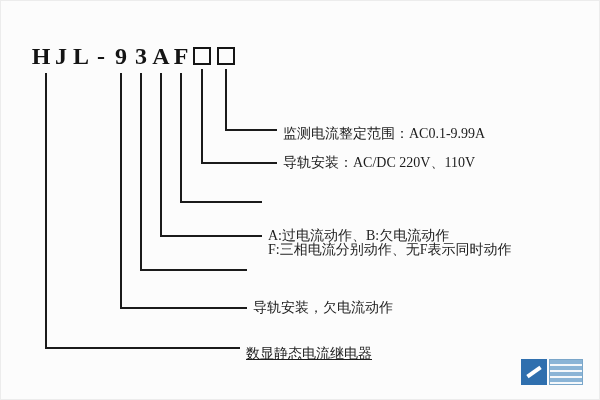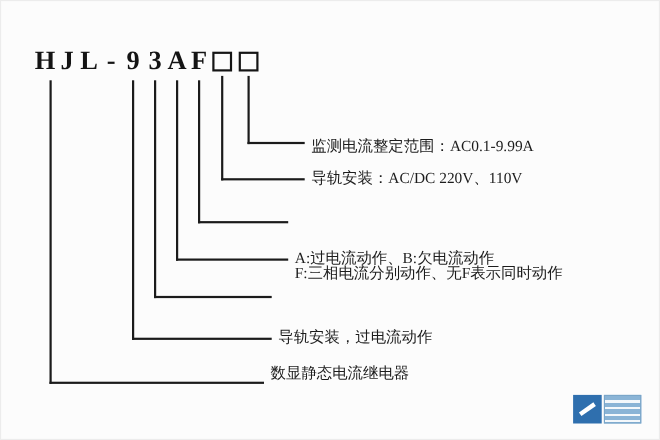--- a/index.html
+++ b/index.html
@@ -121,24 +121,24 @@
 
   <div class="vline" style="left:159px; top:72px; height:164px;"></div>
   <div class="hline" style="left:159px; top:234px; width:102px;"></div>
   <span class="lab" style="left:267px; top:227px;text-align:center;">A:过电流动作、B:欠电流动作</span>
 
   <div class="vline" style="left:139px; top:72px; height:198px;"></div>
   <div class="hline" style="left:139px; top:268px; width:107px;"></div>
 
   <div class="vline" style="left:119px; top:72px; height:236px;"></div>
   <div class="hline" style="left:119px; top:306px; width:127px;"></div>
-  <span class="lab" style="left:252px; top:299px;">导轨安装，过电流动作</span>
+  <span class="lab" style="left:252px; top:299px;">导轨安装，欠电流动作</span>
 
   <div class="vline" style="left:44px; top:72px; height:276px;"></div>
   <div class="hline" style="left:44px; top:346px; width:195px;"></div>
-  <span class="lab" style="left:245px; top:332px;">数显静态电流继电器</span>
+  <span class="lab" style="left:245px; top:345px;text-decoration:underline;">数显静态电流继电器</span>
 
   <div class="logo">
     <div class="logo-mark"></div>
     <div class="logo-text"></div>
   </div>
 
 </div>
 
 </body></html>

